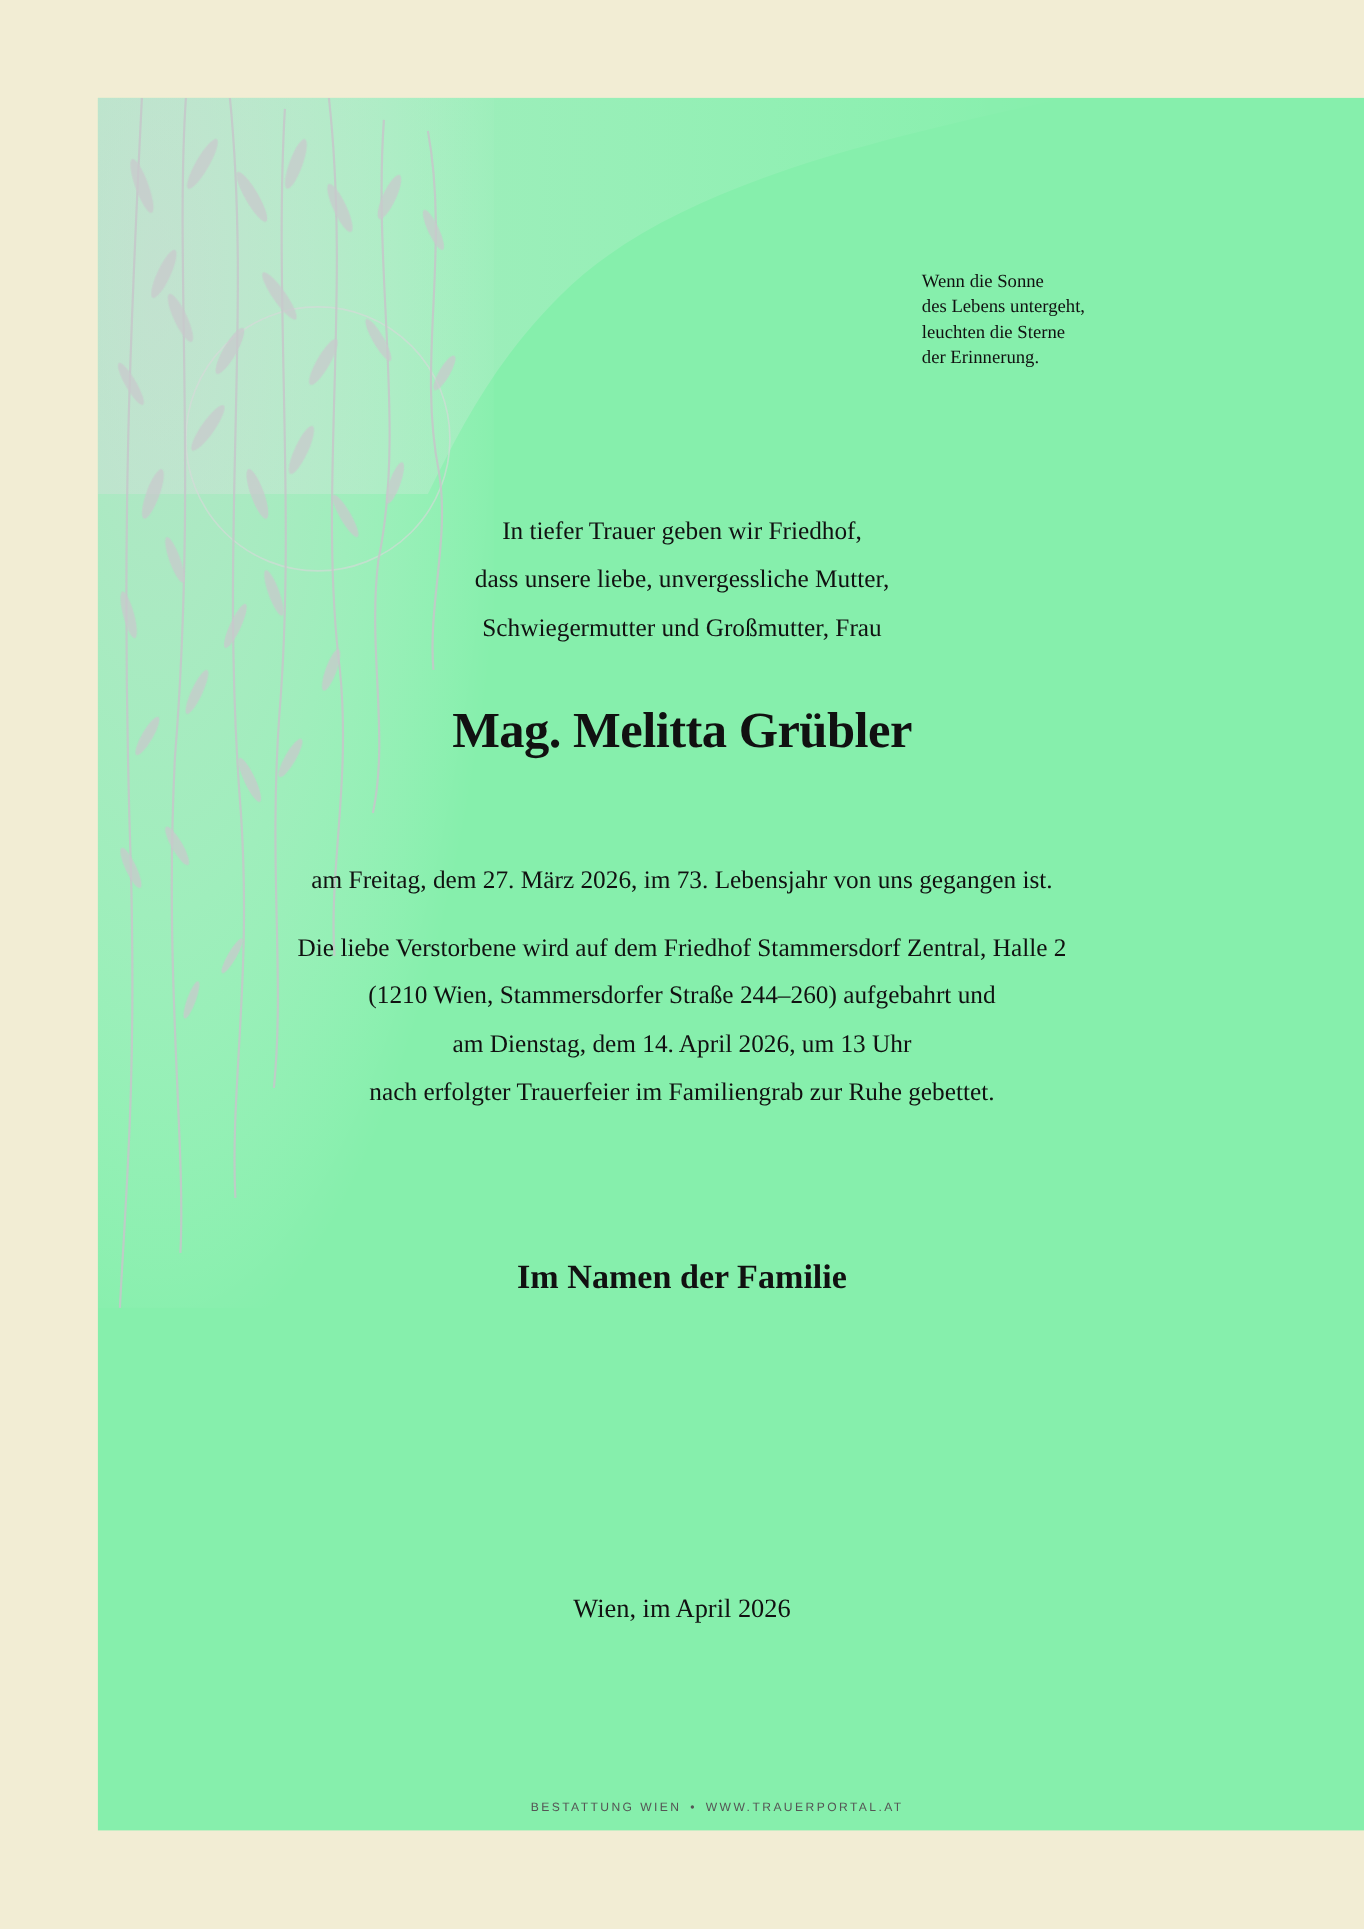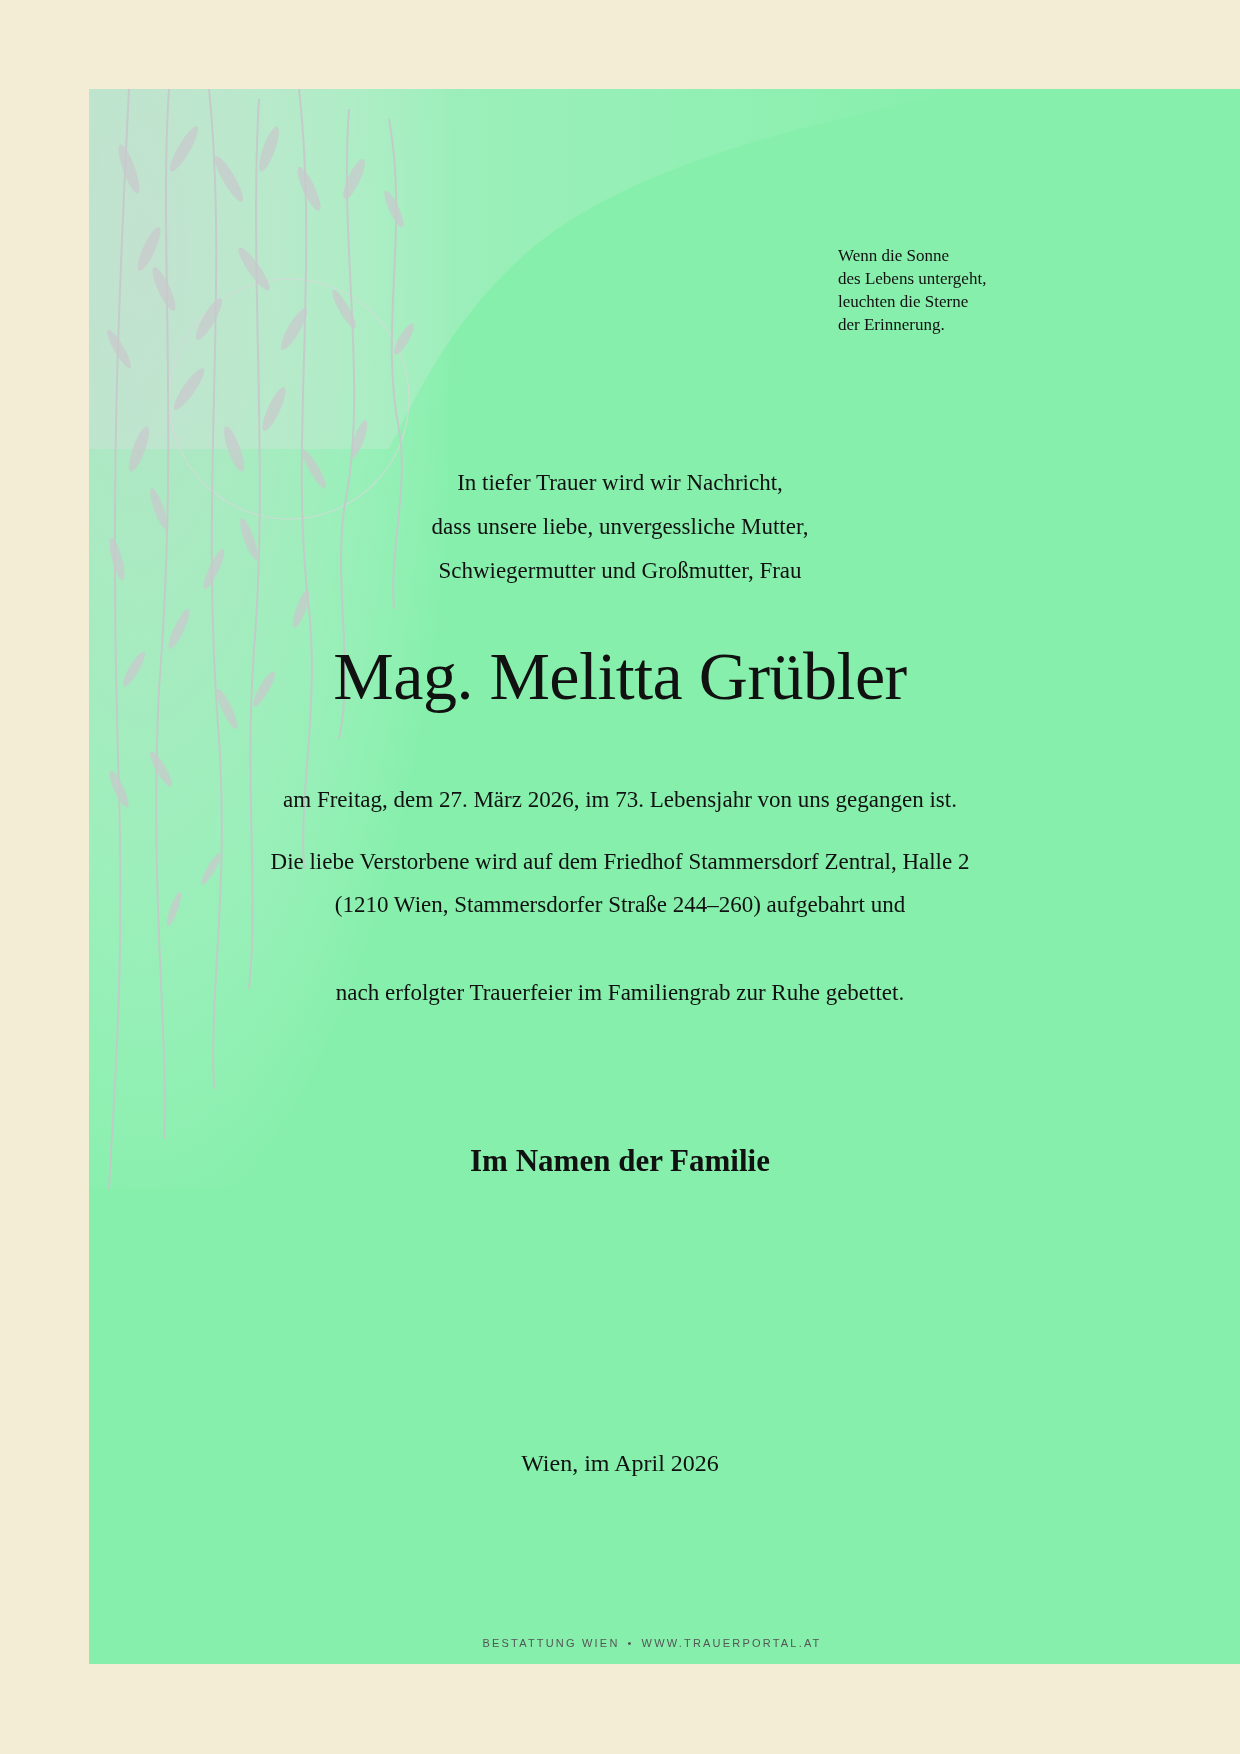--- a/index.html
+++ b/index.html
@@ -30,21 +30,21 @@
       line-height: 23px;
     }
     .quote div { white-space: nowrap; }
     .center {
       position: absolute;
       left: 0; width: 1062px;
       text-align: center;
       white-space: nowrap;
     }
     .intro { font-size: 23px; }
-    .name { font-size: 68px; font-weight: normal; letter-spacing: -0.5px; }
+    .name { font-size: 46px; font-weight: bold; letter-spacing: -0.5px; }
     .body-line { font-size: 23px; }
     .family { font-size: 31px; font-weight: bold; }
     .place { font-size: 24px; margin-top: 34px; }
     .footer {
       font-family: "Liberation Sans", "DejaVu Sans", sans-serif;
       font-size: 11px;
       letter-spacing: 2.2px;
       color: #555;
     }
     .footer .dot { margin: 0 8px; }
@@ -116,30 +116,31 @@
     </g>
   </svg>
 
   <div class="quote">
     <div>Wenn die Sonne</div>
     <div>des Lebens untergeht,</div>
     <div>leuchten die Sterne</div>
     <div>der Erinnerung.</div>
   </div>
 
-  <div class="center intro" style="top:381px;">In tiefer Trauer wird wir Nachricht,</div>
+  <div class="center intro" style="top:381px;">In tiefer Trauer geben wir Friedhof,</div>
   <div class="center intro" style="top:425px;text-align:center;">dass unsere liebe, unvergessliche Mutter,</div>
   <div class="center intro" style="top:469px;">Schwiegermutter und Großmutter, Frau</div>
 
   <div class="center name" style="top:548px;">Mag. Melitta Grübler</div>
 
   <div class="center body-line" style="top:698px;">am Freitag, dem 27. März 2026, im 73. Lebensjahr von uns gegangen ist.</div>
 
   <div class="center body-line" style="top:760px;">Die liebe Verstorbene wird auf dem Friedhof Stammersdorf Zentral, Halle 2</div>
   <div class="center body-line" style="top:803px;">(1210 Wien, Stammersdorfer Straße 244–260) aufgebahrt und</div>
+  <div class="center body-line" style="top:847px;">am Dienstag, dem 14. April 2026, um 13 Uhr</div>
   <div class="center body-line" style="top:891px;">nach erfolgter Trauerfeier im Familiengrab zur Ruhe gebettet.</div>
 
   <div class="center family" style="top:1054px;">Im Namen der Familie</div>
 
   <div class="center place" style="top:1327px;">Wien, im April 2026</div>
 
   <div class="center footer" style="top:1548px;margin-left:32px;">
     <span>BESTATTUNG WIEN</span><span class="dot">•</span><span>WWW.TRAUERPORTAL.AT</span>
   </div>
 

